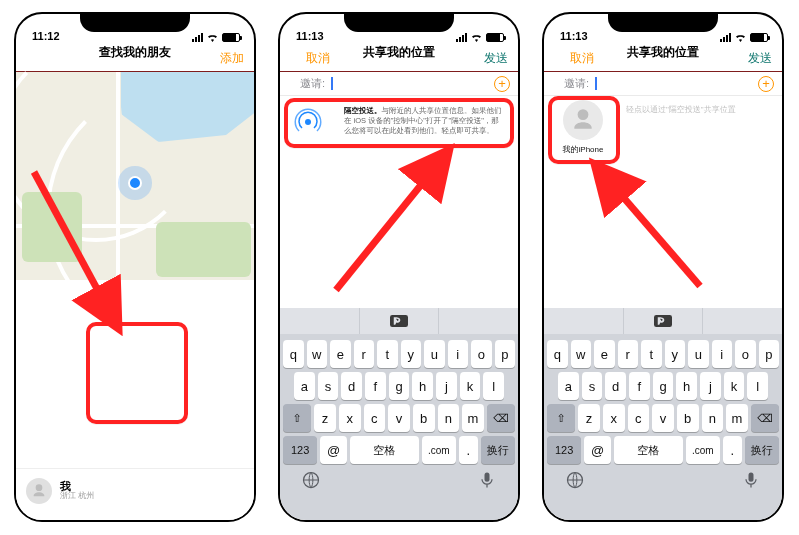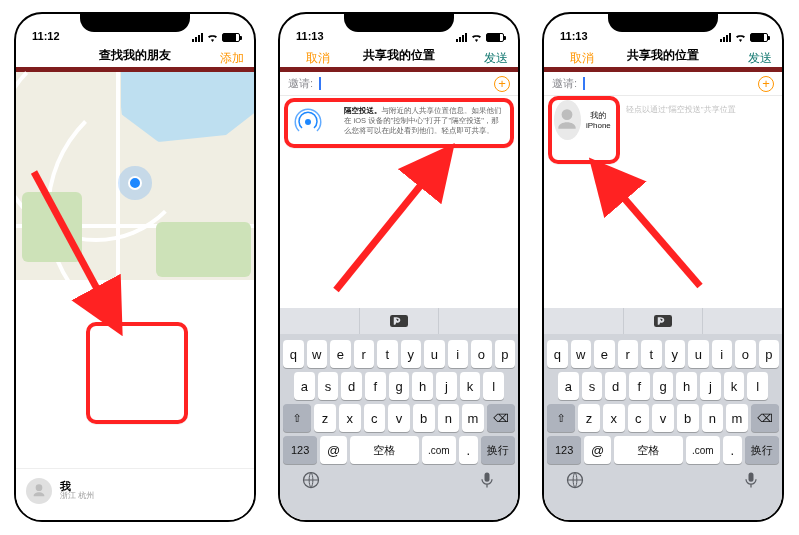--- a/index.html
+++ b/index.html
@@ -36,22 +36,22 @@
   .sig-bars i { width: 2px; background: #000; display: block; }
   .sig-bars i:nth-child(1){height:3px;} .sig-bars i:nth-child(2){height:5px;}
   .sig-bars i:nth-child(3){height:7px;} .sig-bars i:nth-child(4){height:9px;}
   .battery { width: 18px; height: 9px; border: 1px solid #000; border-radius: 2px; position: relative; }
   .battery::after { content:""; position:absolute; right:-3px; top:2px; width:2px; height:4px; background:#000; border-radius:0 1px 1px 0; }
   .battery i { display:block; width: 80%; height: 100%; background:#000; }
 
   
   .navbar {
     position: absolute; top: 30px; left: 0; right: 0; height: 28px;
-    display: flex; align-items: center; justify-content: center;
-    border-bottom: 5px solid #7f1d1d;
+    display: flex; justify-content: center;
+    border-bottom: 1px solid #7f1d1d;
     font-size: 12px; font-weight: 600;
   }
   .navbar .left, .navbar .right {
     position: absolute; top: 0; height: 28px; display: flex; align-items: center;
     font-size: 12px; font-weight: 500; color: #ff9500; padding: 0 10px;
   }
   .navbar .left { left: 16px; }
   .navbar .right { right: 0; }
   .navbar .right.dim { color: #0f766e; }
 
@@ -104,41 +104,41 @@
   .me-texts { display:flex; flex-direction:column; line-height:1.1; }
   .me-name { font-size:11px; font-weight:600; }
   .me-sub  { font-size:8px; color:#999; }
 
   
   .invite-row {
     position:absolute; top:58px; left:0; right:0; height:24px;
     display:flex; align-items:center; padding:0 8px;
     font-size:11px; color:#8e8e93; border-bottom:1px solid #eaeaea;
   }
-  .invite-row .lbl { margin-right:6px; }
+  .invite-row .lbl { margin-right:6px;margin-left:12px; }
   .invite-row .cursor { width:1.5px; height:13px; background:#3478f6; }
   .invite-row .plus {
     margin-left:auto; width:16px; height:16px; border:1px solid #ff9500; border-radius:50%;
     display:flex; align-items:center; justify-content:center; color:#ff9500; font-size:13px; line-height:1;
   }
 
   .info-card {
     position:absolute; top:88px; left:6px; right:6px; height:44px;
     display:flex; align-items:flex-start; gap:8px; padding:4px 6px;
   }
   .airdrop-icon {
     width:32px; height:32px; flex:0 0 32px; border-radius:6px; background:#fff;
     display:flex; align-items:center; justify-content:center;
   }
   .card-text { font-size:7.5px; line-height:1.35; color:#666;margin-left:12px; }
   .card-text b { color:#111; font-weight:600; }
 
   .contact-card {
     position:absolute; top:86px; left:10px; width:58px;
-    display:flex; flex-direction:row; align-items:center; gap:4px;
+    display:flex; flex-direction:column; align-items:center; gap:4px;
   }
   .avatar-lg {
     width:40px; height:40px; border-radius:50%; background:#e9e9e9;
     display:flex; align-items:center; justify-content:center;
   }
   .avatar-lg svg { width:26px; height:26px; fill:#bdbdbd; }
   .contact-name { font-size:8px; color:#111; text-align:center; }
   .hint-right {
     position:absolute; top:90px; left:82px; right:10px;
     font-size:8px; color:#bfbfbf;

